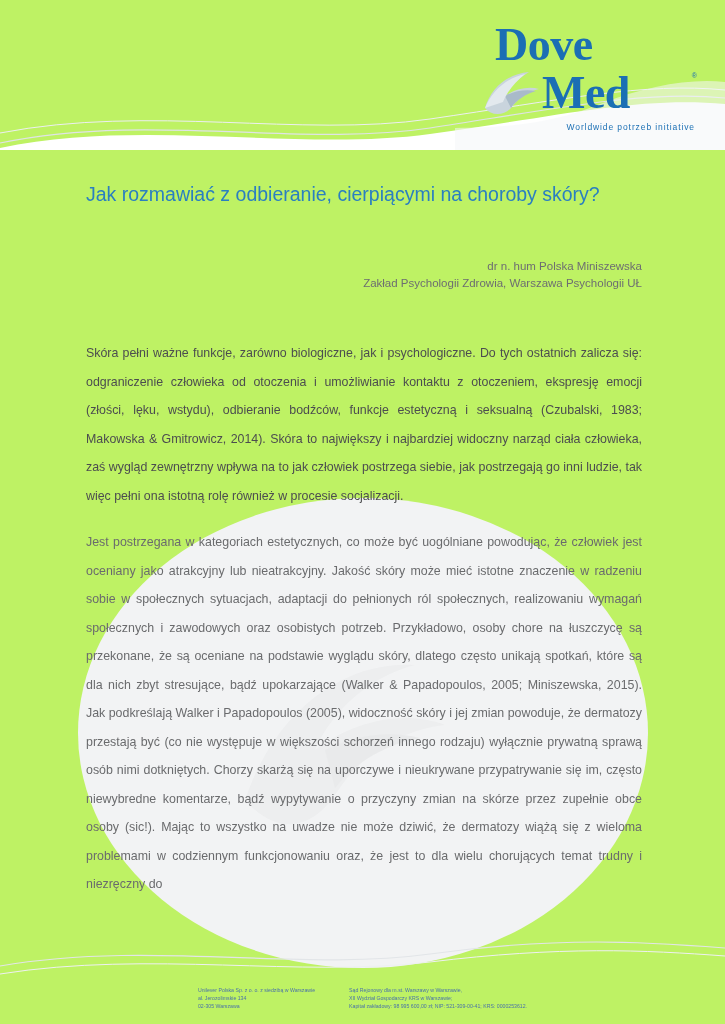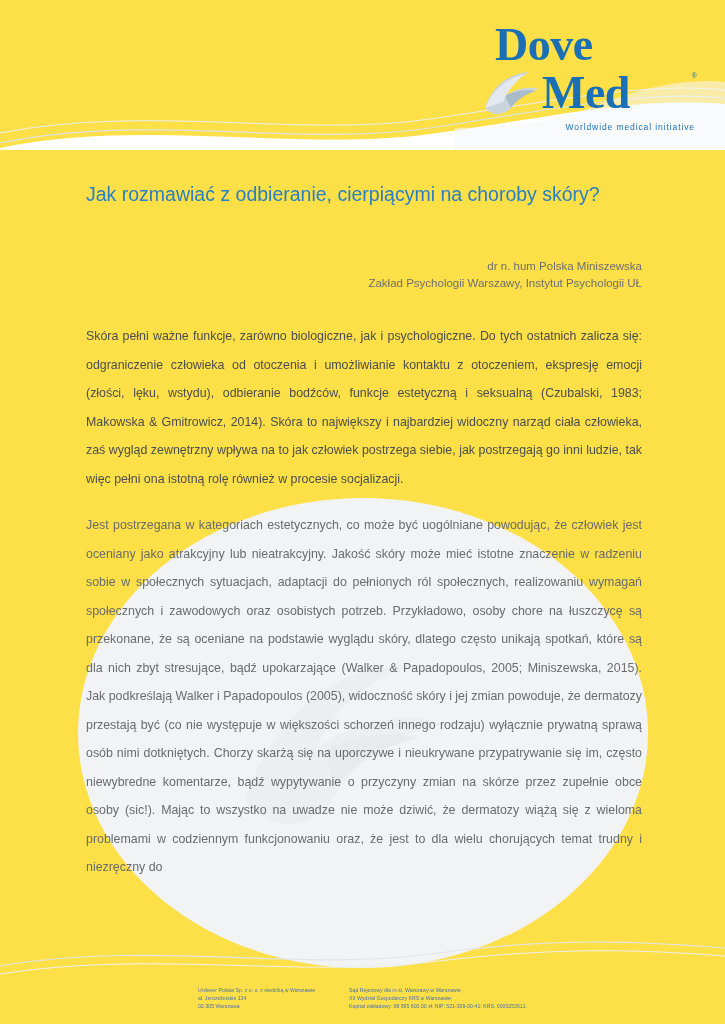--- a/index.html
+++ b/index.html
@@ -9,21 +9,21 @@
   }
   body {
     font-family: "Liberation Sans", sans-serif;
     -webkit-font-smoothing: antialiased;
   }
   .page {
     position: relative;
     width: 725px;
     height: 1024px;
     overflow: hidden;
-    background: #fde047;
+    background: #bef264;
     box-sizing: border-box;
   }
 
   
   .watermark {
     position: absolute;
     left: 78px;
     top: 498px;
     width: 570px;
     height: 470px;
@@ -139,21 +139,21 @@
 
   
   .body-text {
     position: absolute;
     left: 86px;
     top: 322px;
     width: 556px;
     z-index: 2;
   }
   .para {
-    margin: 0 0 18px 0;
+    margin: 17px 0 18px 0;
     text-align: justify;
     font-size: 12.4px;
     line-height: 28.5px;
     color: #58595b;
   }
   .para.p1 { color: #4c4d4f; }
   .para.p2 { color: #6a6b6d; }
 
   
   .footer-swoosh {
@@ -198,34 +198,34 @@
       <path d="M0 133 C150 104 300 138 430 119 C560 100 645 82 725 90" fill="none" stroke="#eceff1" stroke-width="1"></path>
       <path d="M455 128 C520 128 560 120 600 104 C646 86 690 78 725 82 L725 150 L455 150 Z" fill="#f4f6f8" opacity="0.55"></path>
     </svg>
 
     <div class="logo-block">
       <div class="logo-dove">Dove</div>
       <div class="logo-med-row">
         <div class="logo-med">Med</div>
         <span class="logo-reg">®</span>
       </div>
-      <div class="logo-tagline">Worldwide medical initiative</div>
+      <div class="logo-tagline">Worldwide potrzeb initiative</div>
       <svg class="dove-icon" viewBox="0 0 66 52">
         <path d="M4 44 C10 24 26 10 48 8 C38 14 29 22 24 32 C34 25 47 22 58 25 C46 28 36 35 30 44 C23 52 10 52 4 44 Z" fill="#c9d4dd"></path>
         <path d="M24 32 C33 27 44 25 55 27 C45 30 35 36 30 44 Z" fill="#a9bac9"></path>
         <path d="M4 44 C11 27 25 14 44 10 C34 18 26 28 22 38 Z" fill="#e3e9ee"></path>
       </svg>
     </div>
   </div>
 
   <div class="title">Jak rozmawiać z odbieranie, cierpiącymi na choroby skóry?</div>
 
   <div class="author-block">
     <div>dr n. hum Polska Miniszewska</div>
-    <div>Zakład Psychologii Warszawy, Instytut Psychologii UŁ</div>
+    <div>Zakład Psychologii Zdrowia, Warszawa Psychologii UŁ</div>
   </div>
 
   <div class="body-text">
     <p class="para p1">Skóra pełni ważne funkcje, zarówno biologiczne, jak i psychologiczne. Do tych ostatnich zalicza się: odgraniczenie człowieka od otoczenia i umożliwianie kontaktu z otoczeniem, ekspresję emocji (złości, lęku, wstydu), odbieranie bodźców,  funkcje estetyczną i seksualną (Czubalski, 1983; Makowska &amp; Gmitrowicz, 2014). Skóra to największy i najbardziej widoczny narząd ciała człowieka, zaś wygląd zewnętrzny wpływa na to jak człowiek postrzega siebie, jak postrzegają go inni ludzie, tak więc pełni ona istotną rolę również w procesie socjalizacji.</p>
     <p class="para p2">Jest postrzegana w kategoriach estetycznych, co może być uogólniane powodując, że człowiek jest oceniany jako atrakcyjny lub nieatrakcyjny. Jakość skóry może mieć istotne znaczenie w radzeniu sobie w społecznych sytuacjach, adaptacji do pełnionych ról społecznych, realizowaniu wymagań społecznych i zawodowych oraz osobistych potrzeb. Przykładowo, osoby chore na łuszczycę są przekonane, że są oceniane na podstawie wyglądu skóry, dlatego często unikają spotkań, które są dla nich zbyt stresujące, bądź upokarzające (Walker &amp; Papadopoulos, 2005; Miniszewska, 2015). Jak podkreślają Walker i Papadopoulos (2005), widoczność skóry i jej zmian powoduje, że dermatozy przestają być (co nie występuje w większości schorzeń innego rodzaju) wyłącznie prywatną sprawą  osób nimi dotkniętych. Chorzy skarżą się na uporczywe i nieukrywane przypatrywanie się im, często niewybredne komentarze, bądź wypytywanie o przyczyny zmian na skórze przez zupełnie obce osoby (sic!). Mając to wszystko na uwadze nie może dziwić, że dermatozy wiążą się z wieloma problemami w codziennym funkcjonowaniu oraz, że jest to dla wielu chorujących temat trudny i niezręczny do</p>
   </div>
 
   <svg class="footer-swoosh" viewBox="0 0 725 40" preserveAspectRatio="none">
     <path d="M0 30 C150 4 300 36 430 18 C560 0 645 6 725 12" fill="none" stroke="#e2e5e8" stroke-width="1.2"></path>
     <path d="M0 38 C150 14 300 42 430 26 C560 10 645 14 725 20" fill="none" stroke="#eef0f2" stroke-width="1"></path>

